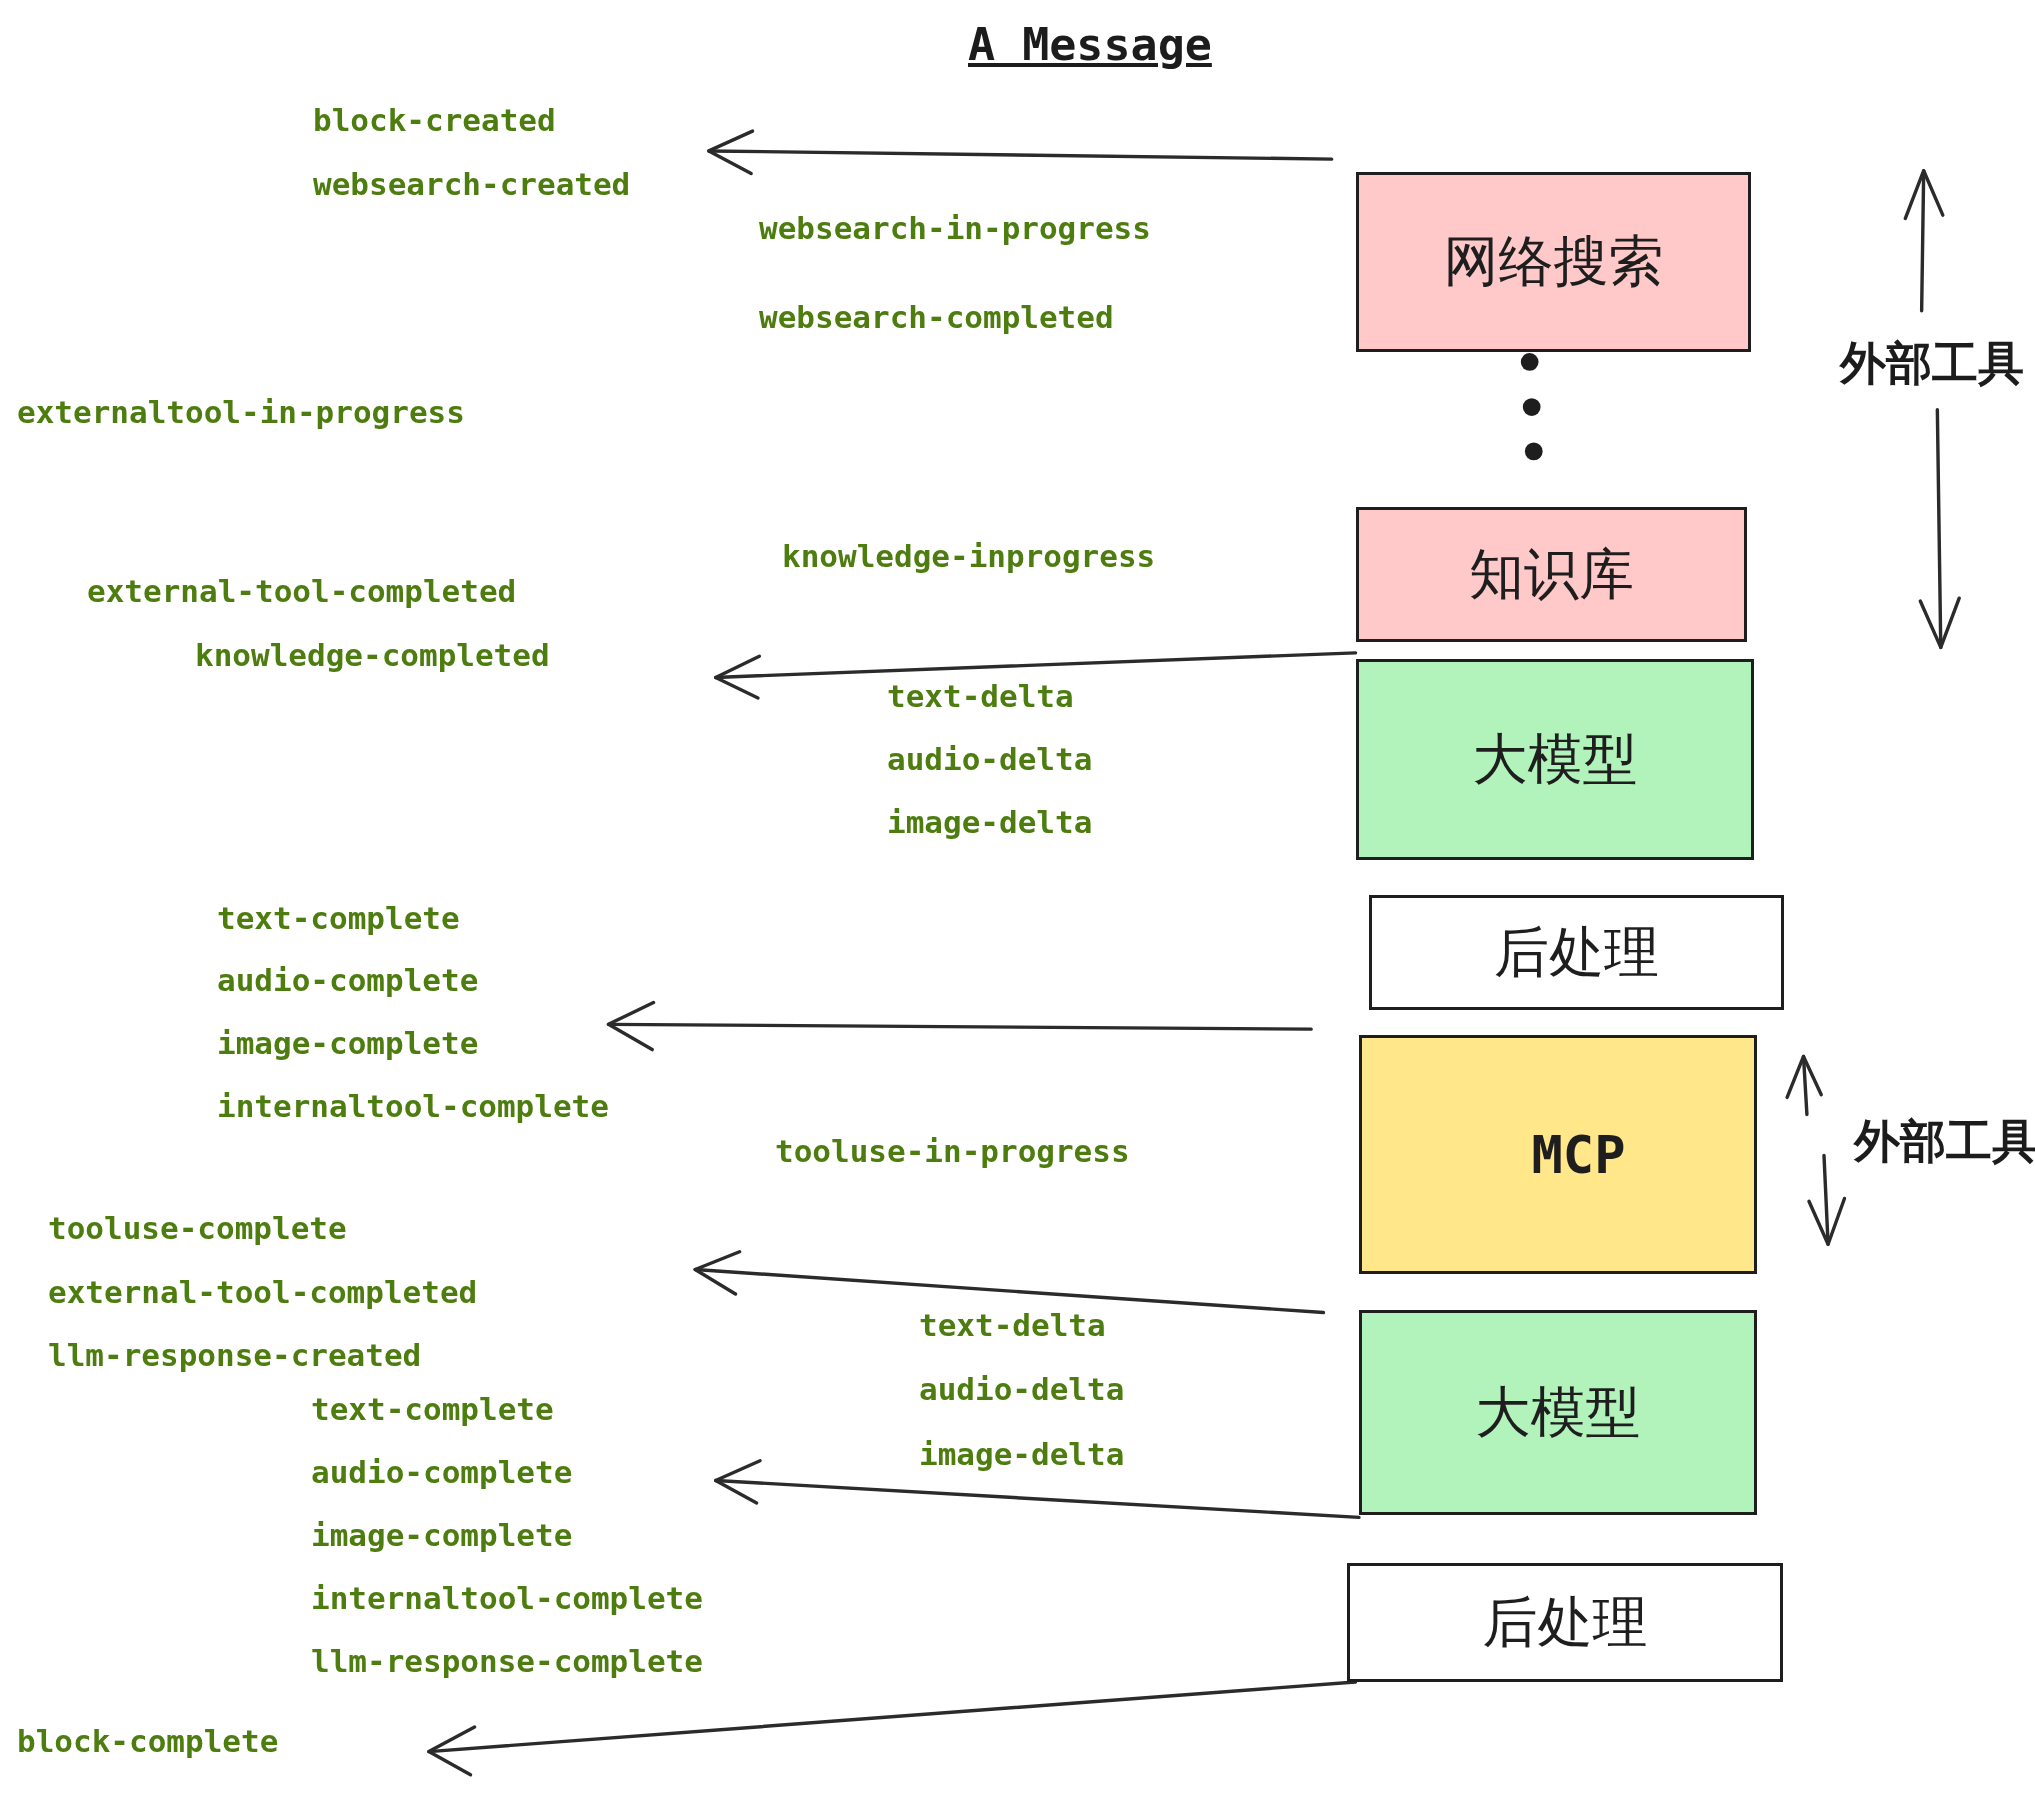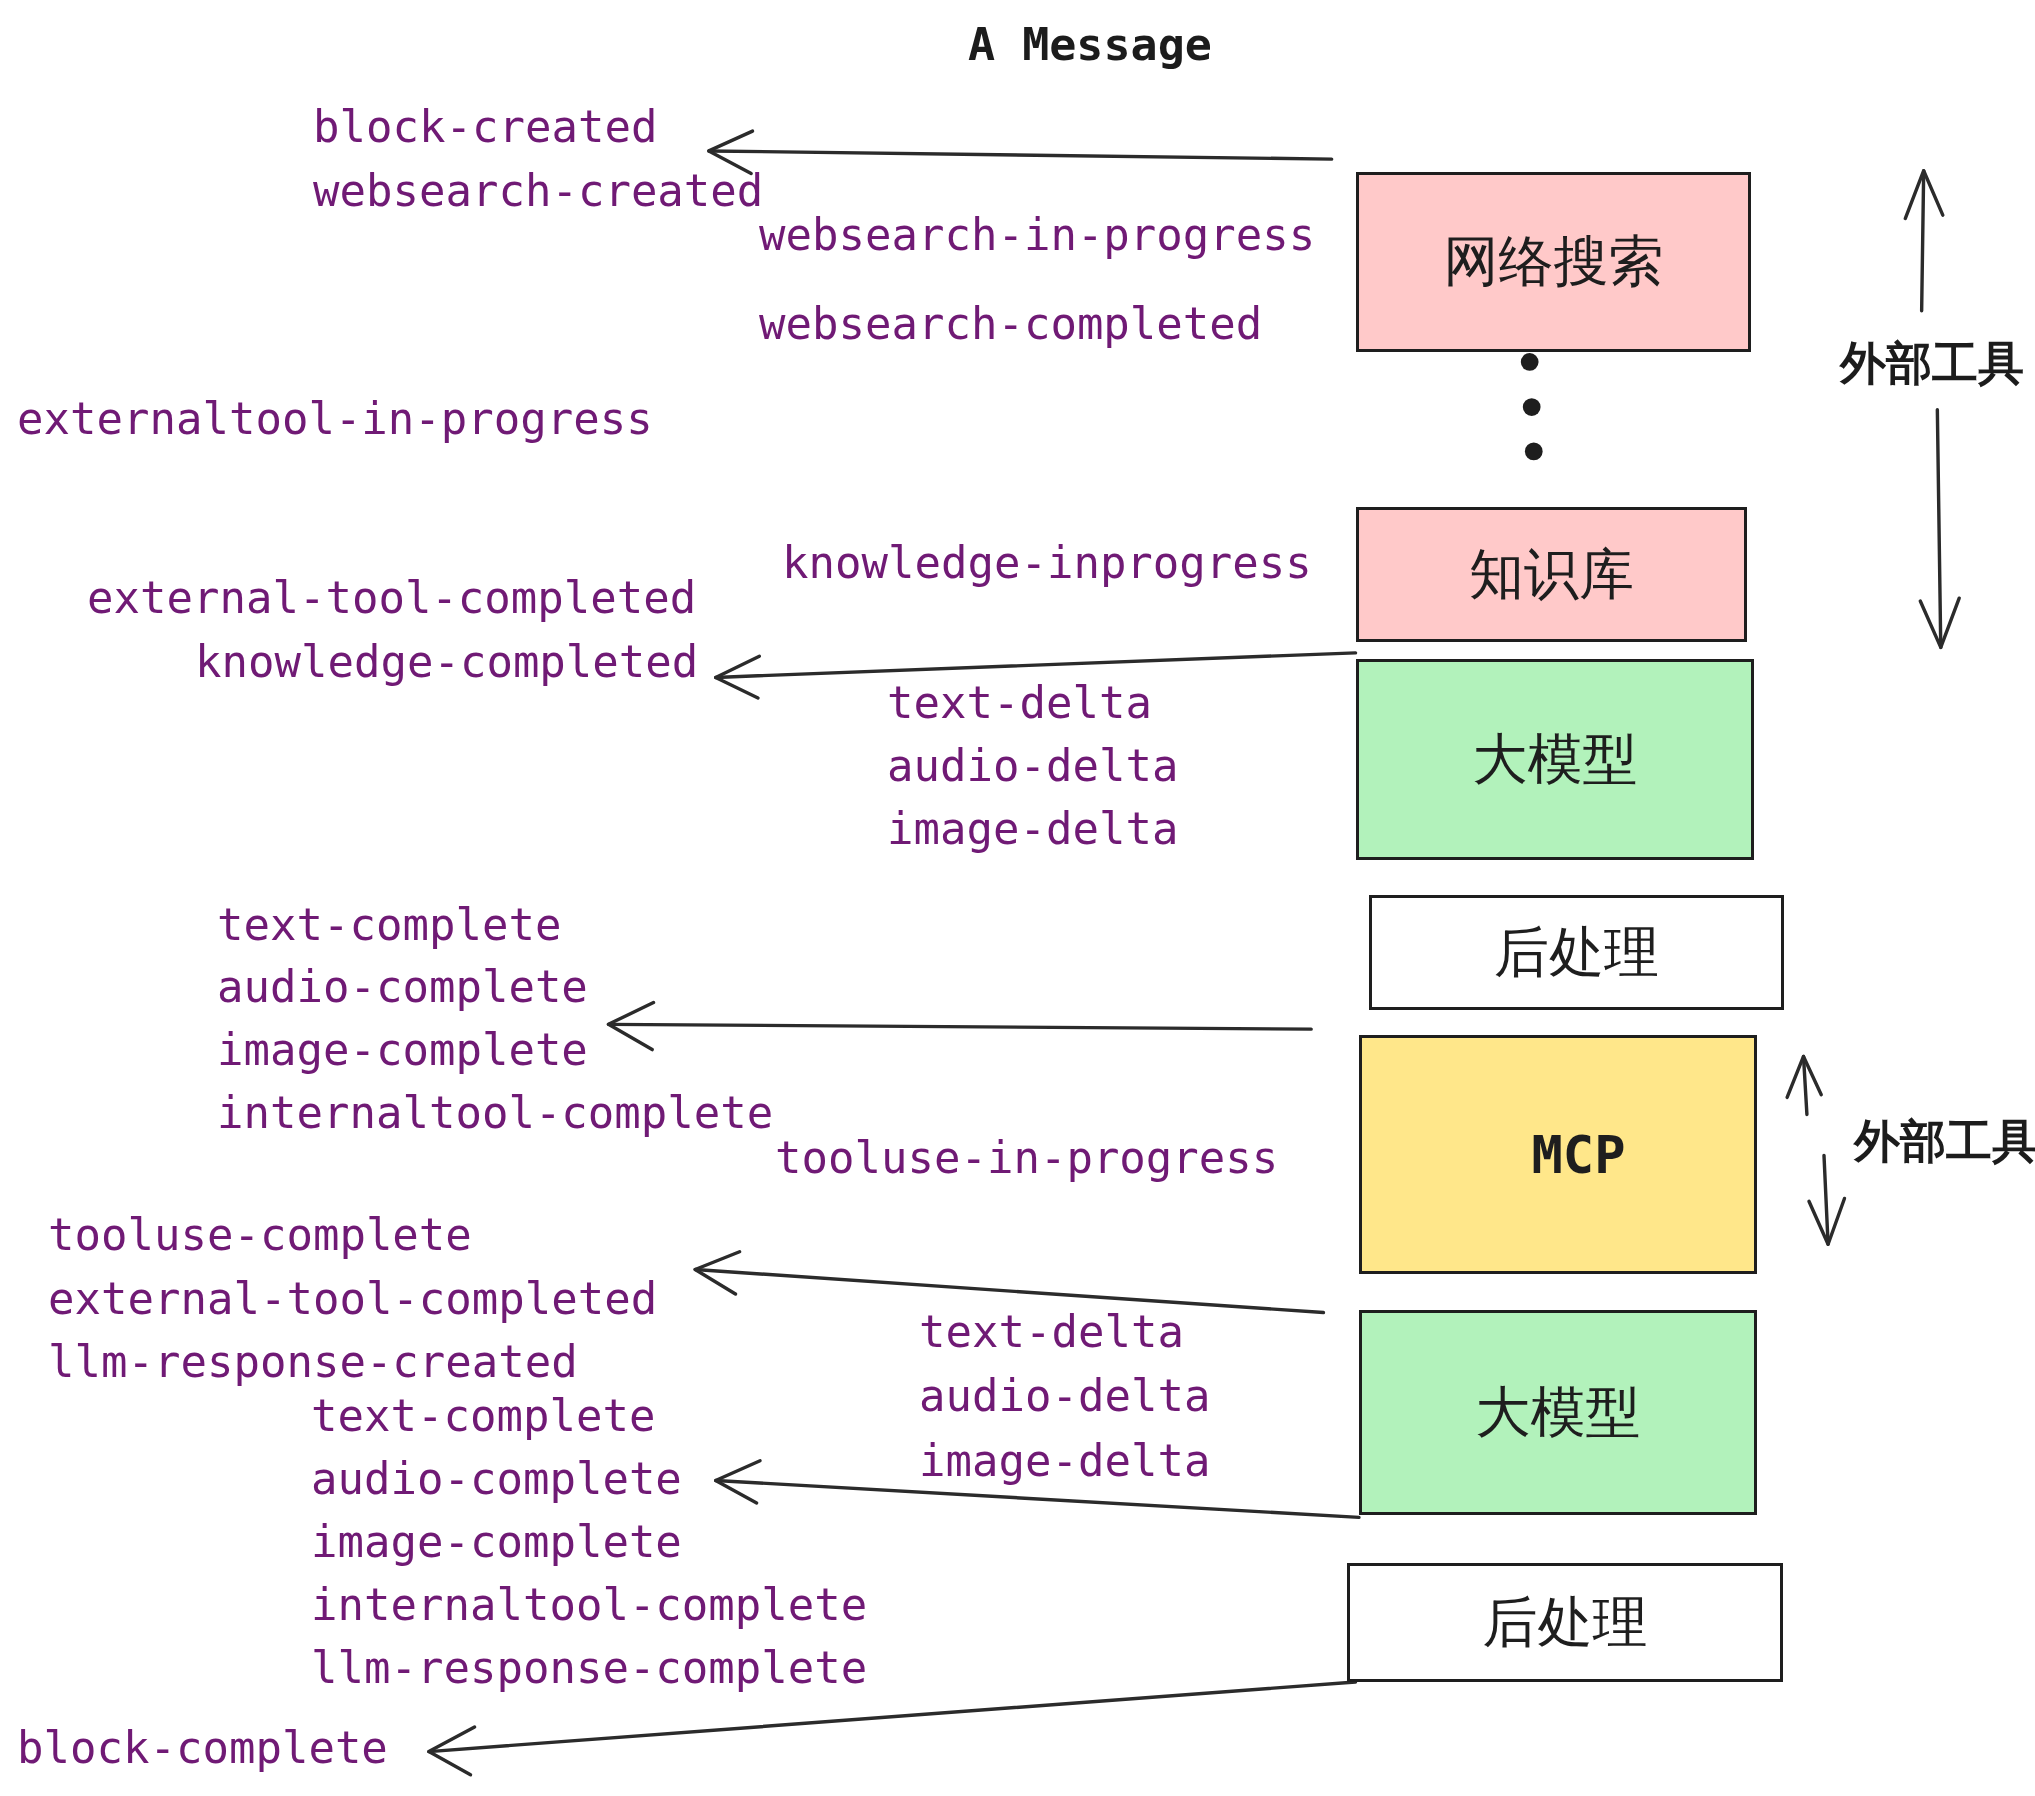--- a/index.html
+++ b/index.html
@@ -7,32 +7,33 @@
     position:relative;
     width:2035px;height:1796px;
     background:#ffffff;
     overflow:hidden;
     font-family:"DejaVu Sans Mono","Liberation Mono",monospace;
     color:#1a1a1a;
   }
   #wires{position:absolute;left:0;top:0;width:2035px;height:1796px;}
   .lbl{
     position:absolute;
-    font-size:44px;
-    font-weight:400;
+    font-size:31px;
+    font-weight:700;
     line-height:1.05;
     white-space:nowrap;
-    color:#701a75;
+    color:#4d7c0f;
   }
   .title{
     position:absolute;
     font-size:45px;
     font-weight:700;
     white-space:nowrap;
     color:#1c1c1c;
+    text-decoration:underline;
   }
   .box{
     position:absolute;
     border:3.4px solid #1e1e1e;
     display:flex;align-items:center;justify-content:center;
     box-sizing:border-box;
     font-family:"DejaVu Sans","Liberation Sans",sans-serif;
     font-size:55px;
     color:#1e1e1e;
     background:#ffffff;

